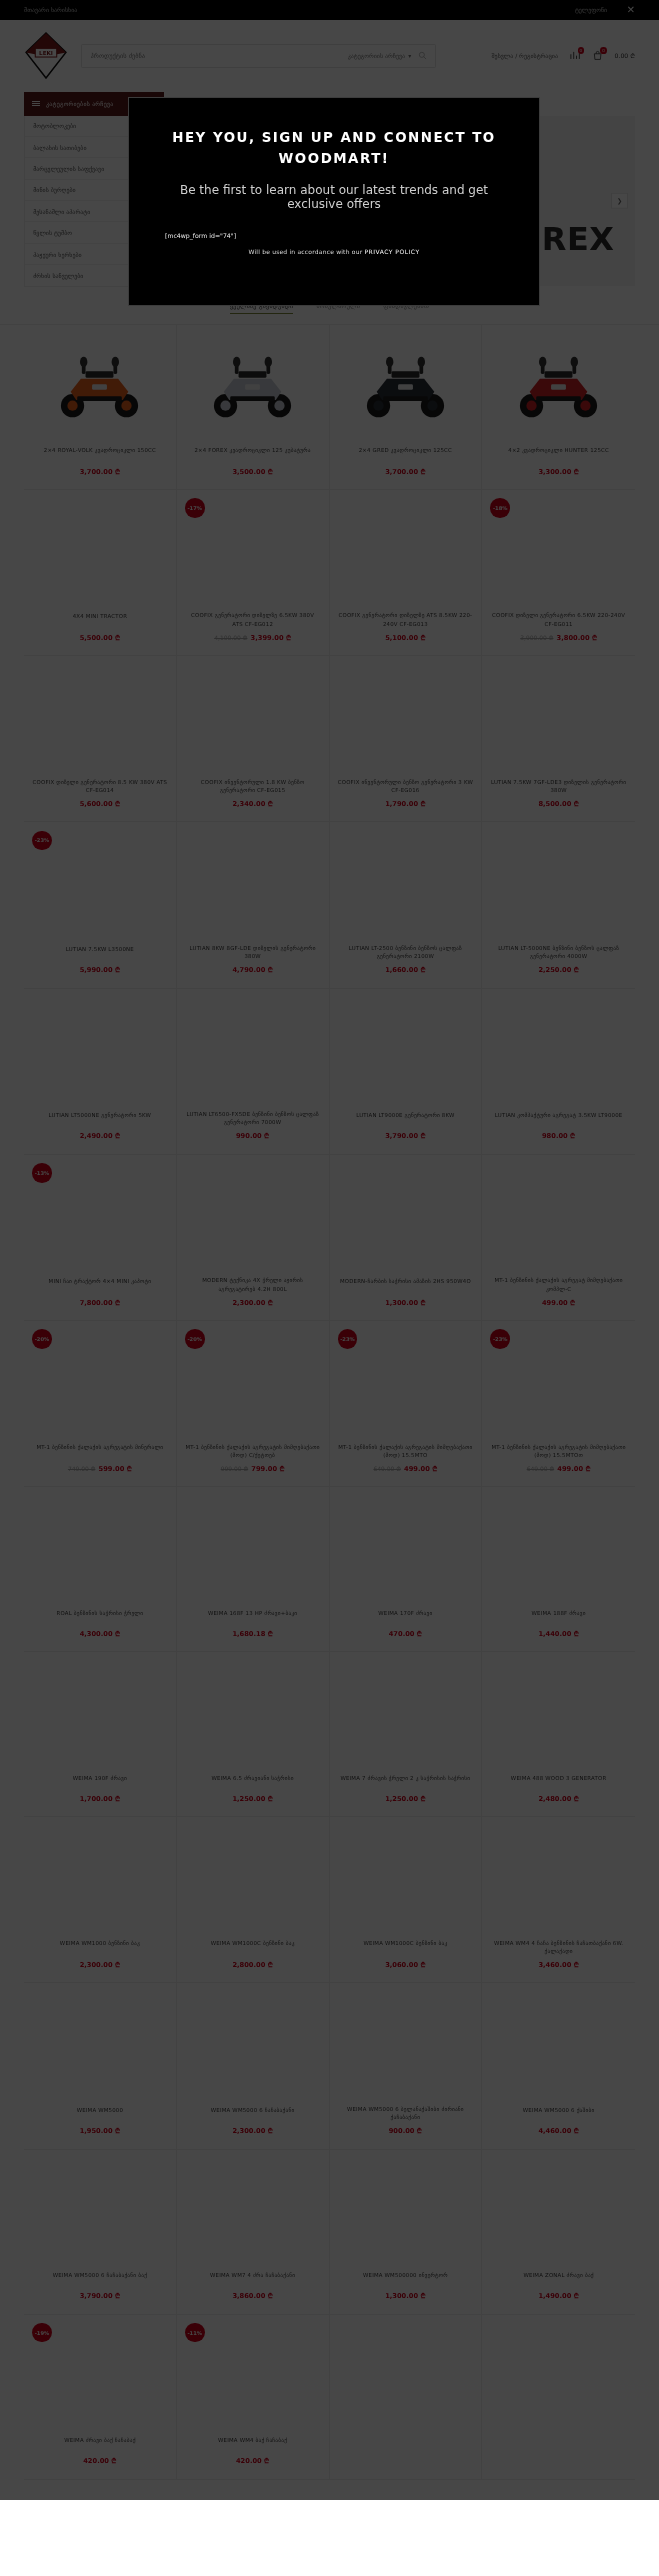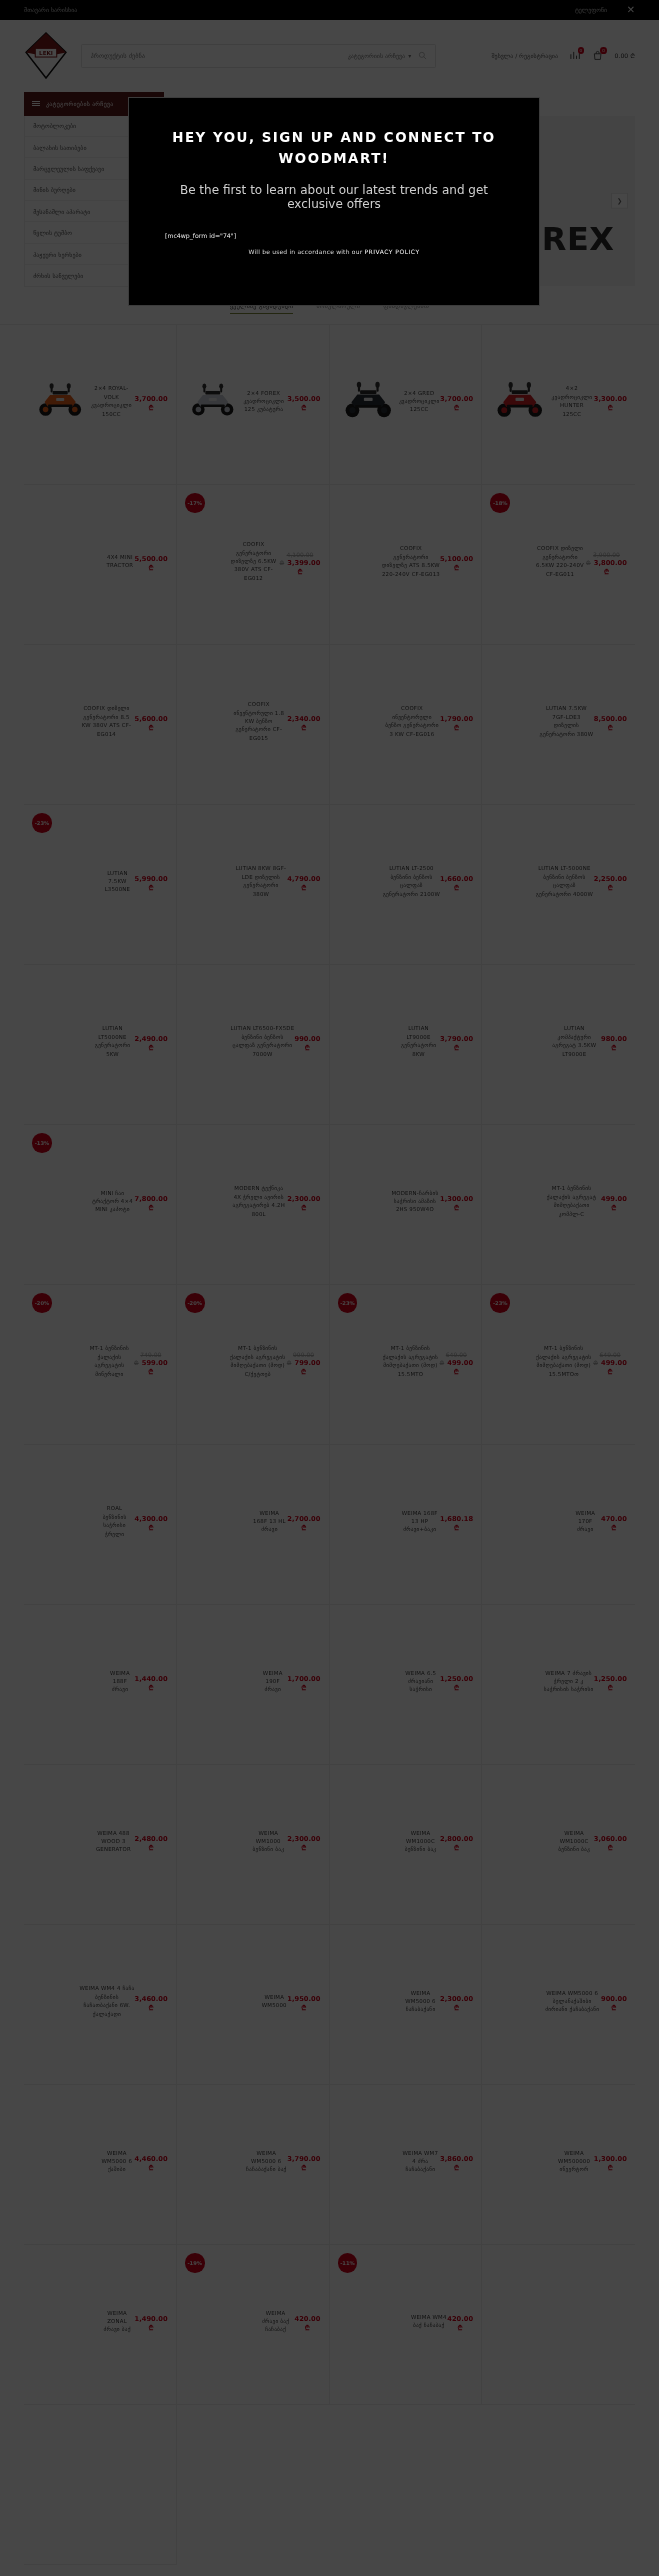--- a/index.html
+++ b/index.html
@@ -103,22 +103,22 @@
   .tabs .tab { color: #777; cursor: pointer; padding-bottom: 3.6px; }
   .tabs .tab.active { color: #222; border-bottom: 1px solid #7d8a3a; }
   
   .grid {
     padding: 0 24px 20.6px; display: grid; grid-template-columns: repeat(4, 1fr);
     border-top: 0.5px solid #ededed;
   }
   .card {
     border-right: 0.5px solid #ededed; border-bottom: 0.5px solid #ededed;
     min-height: 160px; padding: 11.3px 8.2px 13.4px; position: relative;
-    display: flex; align-items: center;
-    justify-content: flex-start; text-align: center; background: #fff;
+    display: flex; flex-direction: column; align-items: center;
+    justify-content: space-between; text-align: center; background: #fff;
   }
   .card:nth-child(4n) { border-right: 0; }
   .card .thumb {
     width: 100%; height: 103px; display: flex; align-items: center;
     justify-content: center; margin-bottom: 7.2px;
   }
   .card .thumb svg { max-width: 90%; max-height: 100%; }
   .p-title {
     font-size: 5.4px; color: #3a3a3a; line-height: 1.55; letter-spacing: 0.2px;
     margin-bottom: 4.6px; min-height: 15.5px; text-transform: uppercase;
@@ -472,25 +472,20 @@
       <div class="p-title">MT-1 ბენზინის ქალაქის აგრეგატის მიმღებაქათი (მოდ) 15.5MTOთ</div>
       <div class="p-price"><span class="old">649.00 ₾</span><span>499.00 ₾</span></div>
     </div>
     <div class="card">
       <div class="thumb"></div>
       <div class="p-title">ROAL ბენზინის საჭრისი ჭრელი</div>
       <div class="p-price"><span>4,300.00 ₾</span></div>
     </div>
     <div class="card">
       <div class="thumb"></div>
-      <div class="p-title">WEIMA 168F 13 HL ძრავი</div>
-      <div class="p-price"><span>2,700.00 ₾</span></div>
-    </div>
-    <div class="card">
-      <div class="thumb"></div>
       <div class="p-title">WEIMA 168F 13 HP ძრავი+ბაკი</div>
       <div class="p-price"><span>1,680.18 ₾</span></div>
     </div>
     <div class="card">
       <div class="thumb"></div>
       <div class="p-title">WEIMA 170F ძრავი</div>
       <div class="p-price"><span>470.00 ₾</span></div>
     </div>
     <div class="card">
       <div class="thumb"></div>

